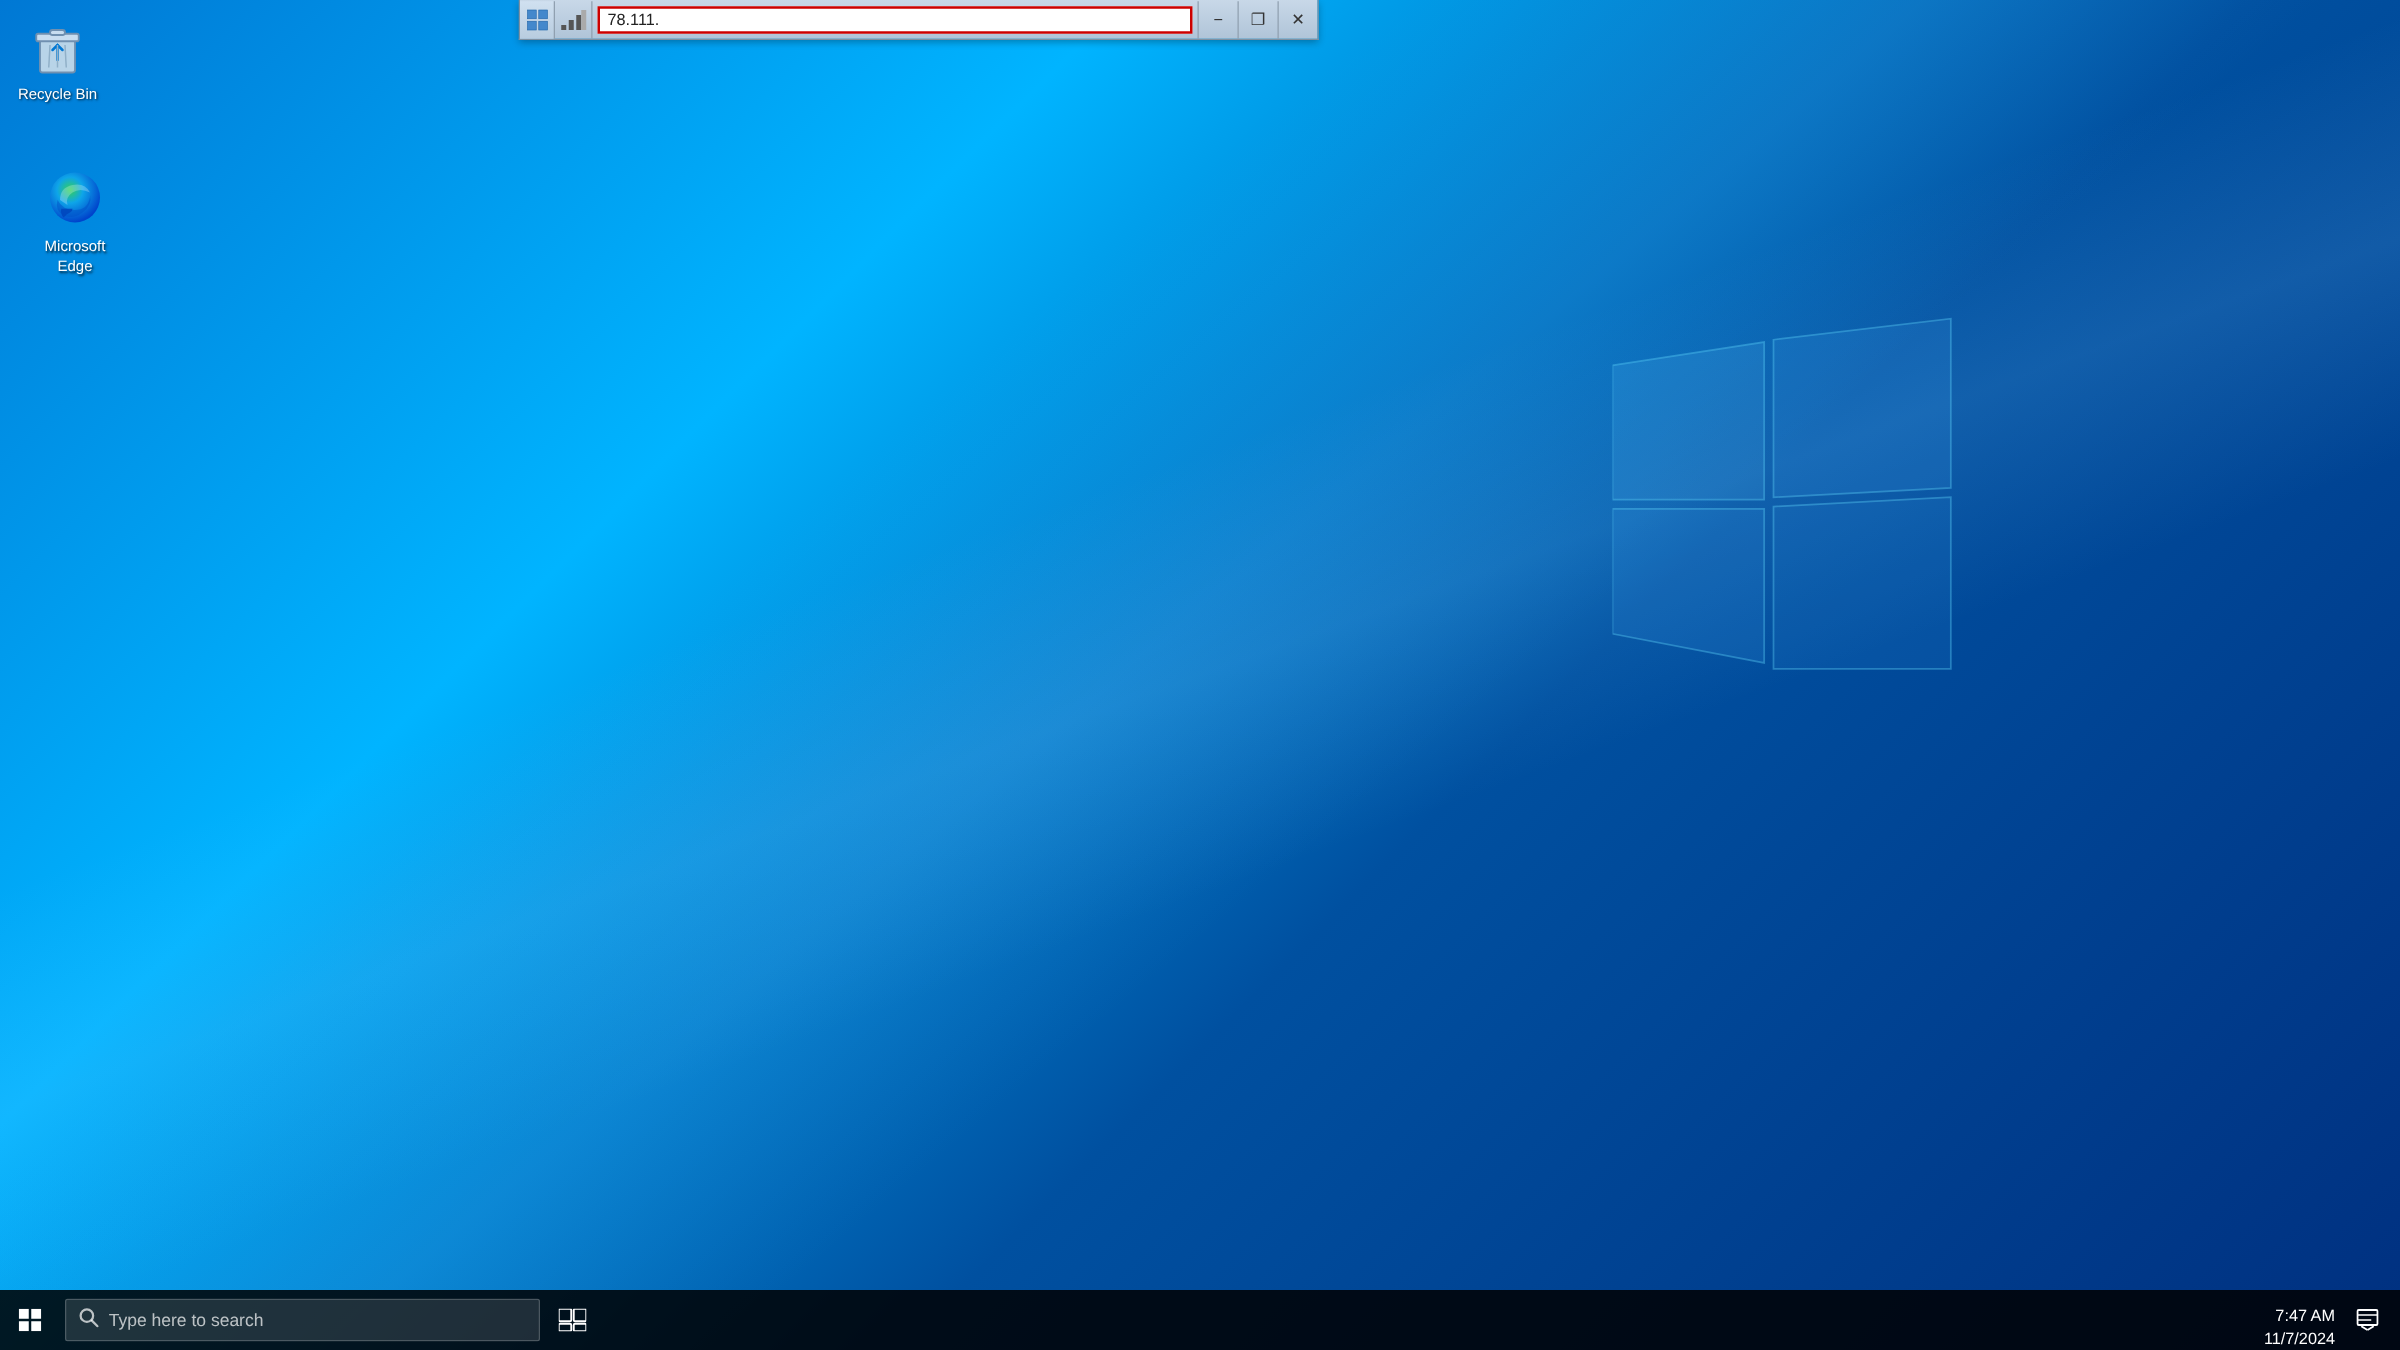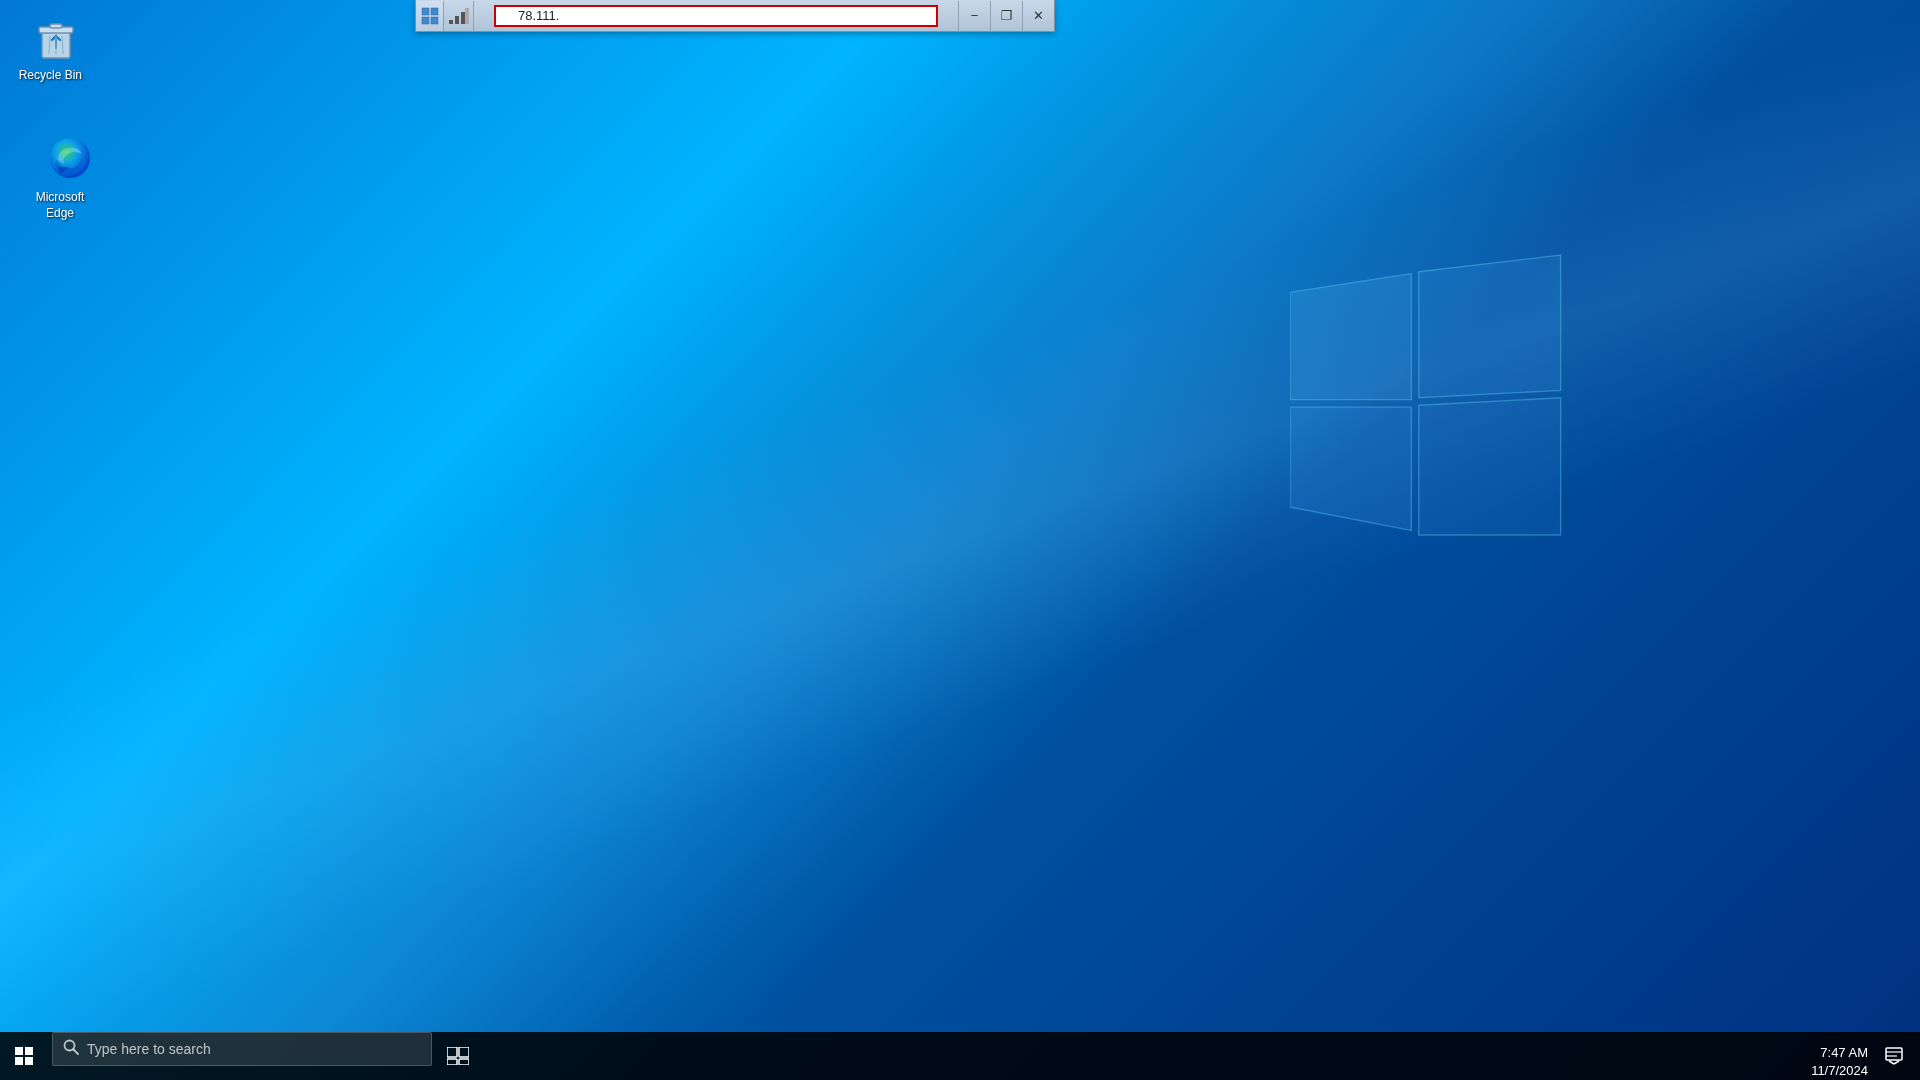--- a/index.html
+++ b/index.html
@@ -45,21 +45,21 @@
       width: 100%;
       height: 100%;
       opacity: 0.6;
     }
 
     
     .desktop-icon {
       position: absolute;
       display: flex;
       flex-direction: column;
-      align-items: flex-end;
+      align-items: center;
       width: 80px;
       cursor: pointer;
       padding: 4px;
       border-radius: 4px;
     }
 
     .desktop-icon .icon-img {
       width: 52px;
       height: 52px;
       display: flex;
@@ -122,26 +122,26 @@
       display: flex;
       align-items: center;
       justify-content: center;
       border-right: 1px solid #90a0b0;
       flex-shrink: 0;
     }
 
     .popup-window .address-bar {
       flex: 1;
       height: 22px;
-      margin: 3px 20px;
+      margin: 3px 4px;
       background: white;
       border: 2px solid #cc0000;
       display: flex;
       align-items: center;
-      padding: 0 22px;
+      padding: 0 6px;
       font-size: 13px;
       color: #222;
       text-align: center;
     }
 
     .popup-window .win-controls {
       display: flex;
       align-items: center;
       height: 100%;
       flex-shrink: 0;
@@ -163,20 +163,21 @@
 
     
     #taskbar {
       position: absolute;
       bottom: 0;
       left: 0;
       width: 1920px;
       height: 48px;
       background: rgba(0, 0, 0, 0.85);
       display: flex;
+      align-items: center;
       z-index: 100;
     }
 
     .taskbar-start {
       width: 48px;
       height: 48px;
       display: flex;
       align-items: center;
       justify-content: center;
       cursor: pointer;

